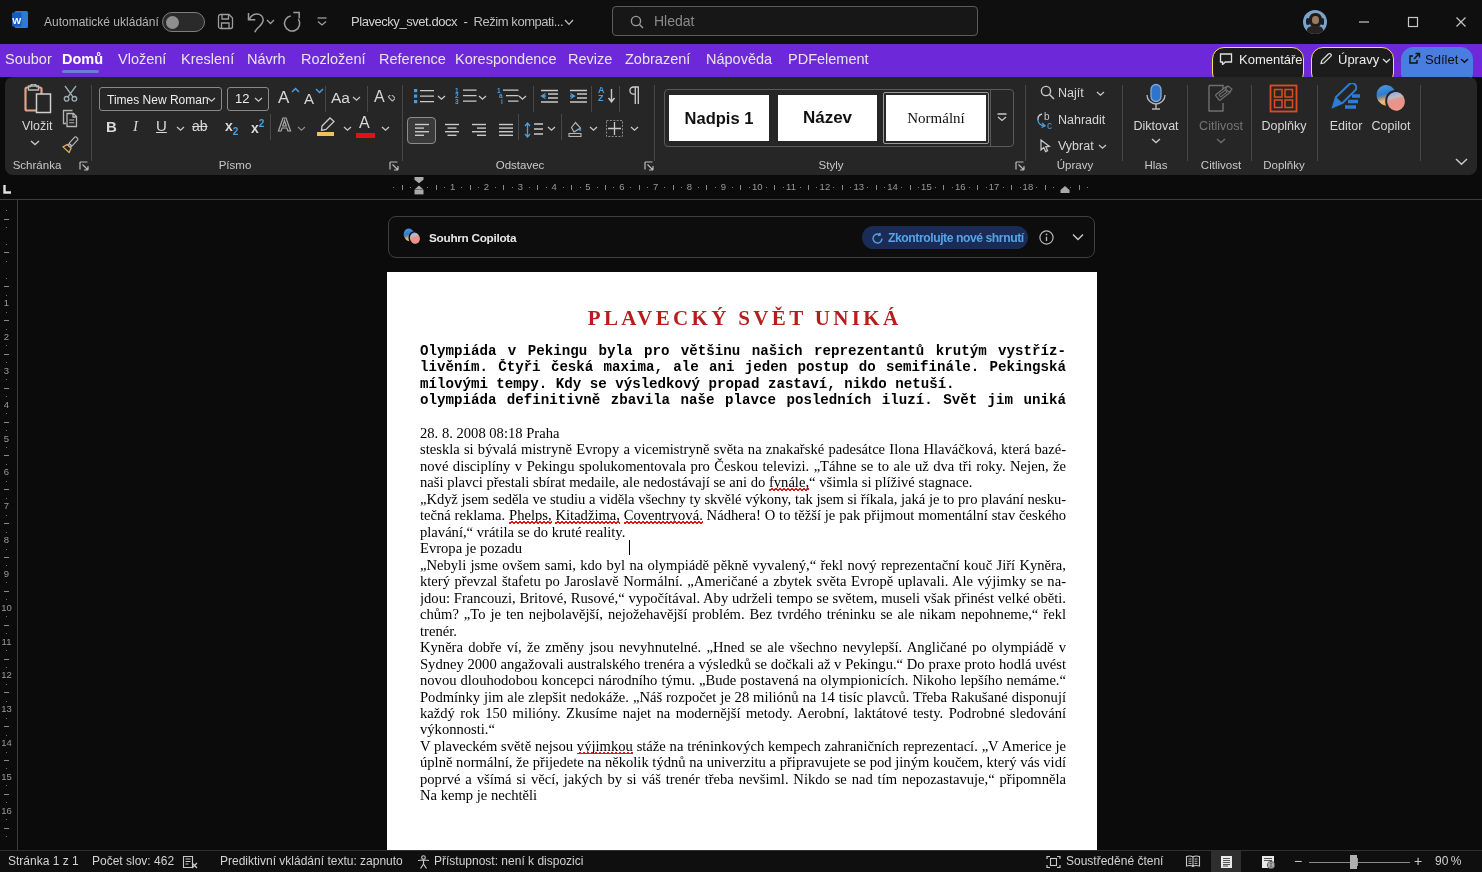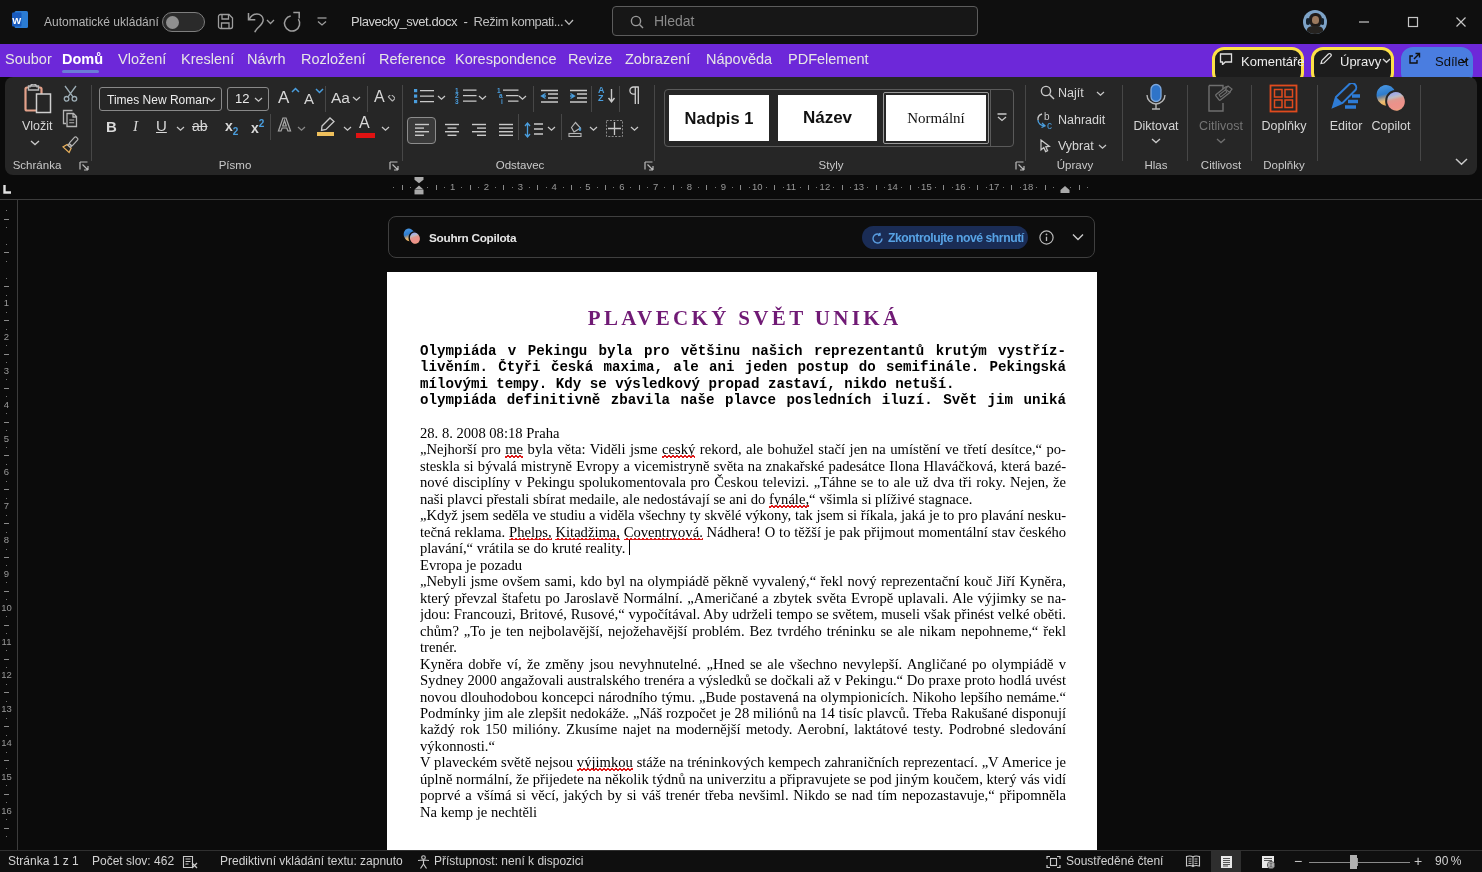--- a/index.html
+++ b/index.html
@@ -6,21 +6,21 @@
 .abs{position:absolute}
 #root{position:relative;width:1482px;height:872px}
 
 #titlebar{position:absolute;left:0;top:0;width:1482px;height:44px;background:#0f0f0f}
 .tbtext{color:#b4b4b4;font-size:12px}
 #searchbox{position:absolute;left:612px;top:6px;width:366px;height:30px;border:1px solid #5c5c5c;
 border-radius:4px;background:#171717;color:#8a8a8a;font-size:14px;line-height:28px}
 
 #tabrow{position:absolute;left:0;top:44px;width:1482px;height:33px;background:#6d28d9}
 .tab{position:absolute;top:0;height:33px;line-height:30px;color:#e6e6e6;font-size:14.5px}
-.pillbtn{position:absolute;top:3px;height:38px;border:3px solid #fde047;border-radius:12px;
+.pillbtn{position:absolute;top:3px;height:38px;border:1px solid #fde047;border-radius:12px;
 background:#1c1c1c;color:#ededed;font-size:13.5px;line-height:24px;text-align:center}
 
 #ribbon{position:absolute;left:5px;top:77px;width:1472px;height:98px;background:#262626;border-radius:8px}
 .glabel{position:absolute;bottom:4px;color:#c9c9c9;font-size:11.5px;text-align:center}
 .gsep{position:absolute;top:8px;height:76px;width:1px;background:#474747}
 .rlabel{color:#d6d6d6;font-size:12.5px}
 .combo{position:absolute;border:1px solid #898989;border-radius:3px;background:#262626;color:#ececec}
 
 #rulerrow{position:absolute;left:0;top:175px;width:1482px;height:24px;background:#0b0b0b}
 .tickN{position:absolute;top:5.5px;width:14px;margin-left:-7px;text-align:center;color:#999;font-size:9.5px}
@@ -121,21 +121,21 @@
       <svg class="abs" style="left:1219px;top:8px" width="14" height="13" viewBox="0 0 14 13" fill="none">
         <path d="M1.5 2 h11 v8 h-6.2 L3.5 12.6 V10 H1.5 Z" stroke="#e0e0e0" stroke-width="1.3"></path>
       </svg>
       <div class="pillbtn" style="left:1311px;width:83px;padding-left:26px;text-align:left;font-size:13px">Úpravy</div>
       <svg class="abs" style="left:1319px;top:8px" width="13" height="13" viewBox="0 0 13 13" fill="none">
         <path d="M2 11.5 L2.8 8.6 L9.4 2 a1.6 1.6 0 0 1 2.3 2.3 L5 11 L2 11.5 Z" stroke="#e0e0e0" stroke-width="1.2"></path>
       </svg>
       <svg class="abs" style="left:1382px;top:14px" width="9" height="6" viewBox="0 0 9 6" fill="none">
         <path d="M1 1 L4.5 4.3 L8 1" stroke="#d6d6d6" stroke-width="1.3"></path>
       </svg>
-      <div class="pillbtn" style="left:1401px;width:72px;padding-left:31px;text-align:left;background:#4a7de0;border-color:#4a7de0;color:#0e0e0e;font-size:13px">Sdílet</div>
+      <div class="pillbtn" style="left:1401px;width:72px;padding-left:23px;text-align:left;background:#4a7de0;border-color:#4a7de0;color:#0e0e0e;font-size:13px">Sdílet</div>
       <svg class="abs" style="left:1408px;top:8px" width="13" height="13" viewBox="0 0 13 13" fill="none">
         <path d="M7.5 1.5 H11.5 V5.5 M11.2 1.8 L6 7" stroke="#111" stroke-width="1.4"></path>
         <path d="M9 8 v3 H2 V4 h3" stroke="#111" stroke-width="1.4"></path>
       </svg>
       <svg class="abs" style="left:1460px;top:14px" width="9" height="6" viewBox="0 0 9 6" fill="none">
         <path d="M1 1 L4.5 4.3 L8 1" stroke="#111" stroke-width="1.4"></path>
       </svg>
     </div>
     <div id="ribbon">
       <svg class="abs" style="left:19px;top:7px" width="28" height="30" viewBox="0 0 28 30" fill="none">
@@ -646,30 +646,29 @@
       <svg class="abs" style="left:650px;top:13px" width="15" height="15" viewBox="0 0 15 15" fill="none">
         <circle cx="7.5" cy="7.5" r="6.6" stroke="#bababa" stroke-width="1.2"></circle>
         <path d="M7.5 6.7 V11" stroke="#bababa" stroke-width="1.3"></path>
         <circle cx="7.5" cy="4.4" r="0.9" fill="#bababa"></circle>
       </svg>
       <svg class="abs" style="left:683px;top:16px" width="12" height="8" viewBox="0 0 12 8" fill="none">
         <path d="M1 1.5 L6 6.5 L11 1.5" stroke="#c9c9c9" stroke-width="1.4"></path>
       </svg>
     </div>
     <div id="page">
-      <div class="abs" style="left:33px;top:33.5px;width:646px;text-align:center;font-family:'Liberation Serif',serif;font-weight:bold;font-size:21px;letter-spacing:3.35px;text-indent:3.35px;color:#701a75">PLAVECKÝ SVĚT UNIKÁ</div>
+      <div class="abs" style="left:33px;top:33.5px;width:646px;text-align:center;font-family:'Liberation Serif',serif;font-weight:bold;font-size:21px;letter-spacing:3.35px;text-indent:3.35px;color:#b91c1c">PLAVECKÝ SVĚT UNIKÁ</div>
       <div class="abs" style="left:33px;top:71px;width:646px">
         <div class="ln mln jln">Olympiáda v Pekingu byla pro většinu našich reprezentantů krutým vystříz-</div>
         <div class="ln mln jln">livěním. Čtyři česká maxima, ale ani jeden postup do semifinále. Pekingská</div>
         <div class="ln mln">mílovými tempy. Kdy se výsledkový propad zastaví, nikdo netuší.</div>
         <div class="ln mln jln">olympiáda definitivně zbavila naše plavce posledních iluzí. Svět jim uniká</div>
       </div>
       <div class="abs" style="left:33px;top:153px;width:646px">
         <div class="ln">28. 8. 2008 08:18 Praha</div>
-        <div class="ln jln">„Nejhorší pro <span class="sq">me</span> byla věta: Viděli jsme <span class="sq">ceský</span> rekord, ale bohužel stačí jen na umístění ve třetí desítce,“ po-</div>
         <div class="ln jln">steskla si bývalá mistryně Evropy a vicemistryně světa na znakařské padesátce Ilona Hlaváčková, která bazé-</div>
         <div class="ln jln">nové disciplíny v Pekingu spolukomentovala pro Českou televizi. „Táhne se to ale už dva tři roky. Nejen, že</div>
         <div class="ln">naši plavci přestali sbírat medaile, ale nedostávají se ani do <span class="sq">fynále,</span>“ všimla si plíživé stagnace.</div>
         <div class="ln jln"><span style="letter-spacing:-0.06px">„Když jsem seděla ve studiu a viděla všechny ty skvělé výkony, tak jsem si říkala, jaká je to pro plavání nesku-</span></div>
         <div class="ln jln">tečná reklama. <span class="sq">Phelps,</span> <span class="sq">Kitadžima,</span> <span class="sq">Coventryová.</span> Nádhera! O to těžší je pak přijmout momentální stav českého</div>
         <div class="ln">plavání,“ vrátila se do kruté reality.</div>
         <div class="ln">Evropa je pozadu</div>
         <div class="ln jln">„Nebyli jsme ovšem sami, kdo byl na olympiádě pěkně vyvalený,“ řekl nový reprezentační kouč Jiří Kyněra,</div>
         <div class="ln jln">který převzal štafetu po Jaroslavě Normální. „Američané a zbytek světa Evropě uplavali. Ale výjimky se na-</div>
         <div class="ln jln">jdou: Francouzi, Britové, Rusové,“ vypočítával. Aby udrželi tempo se světem, museli však přinést velké oběti.</div>

